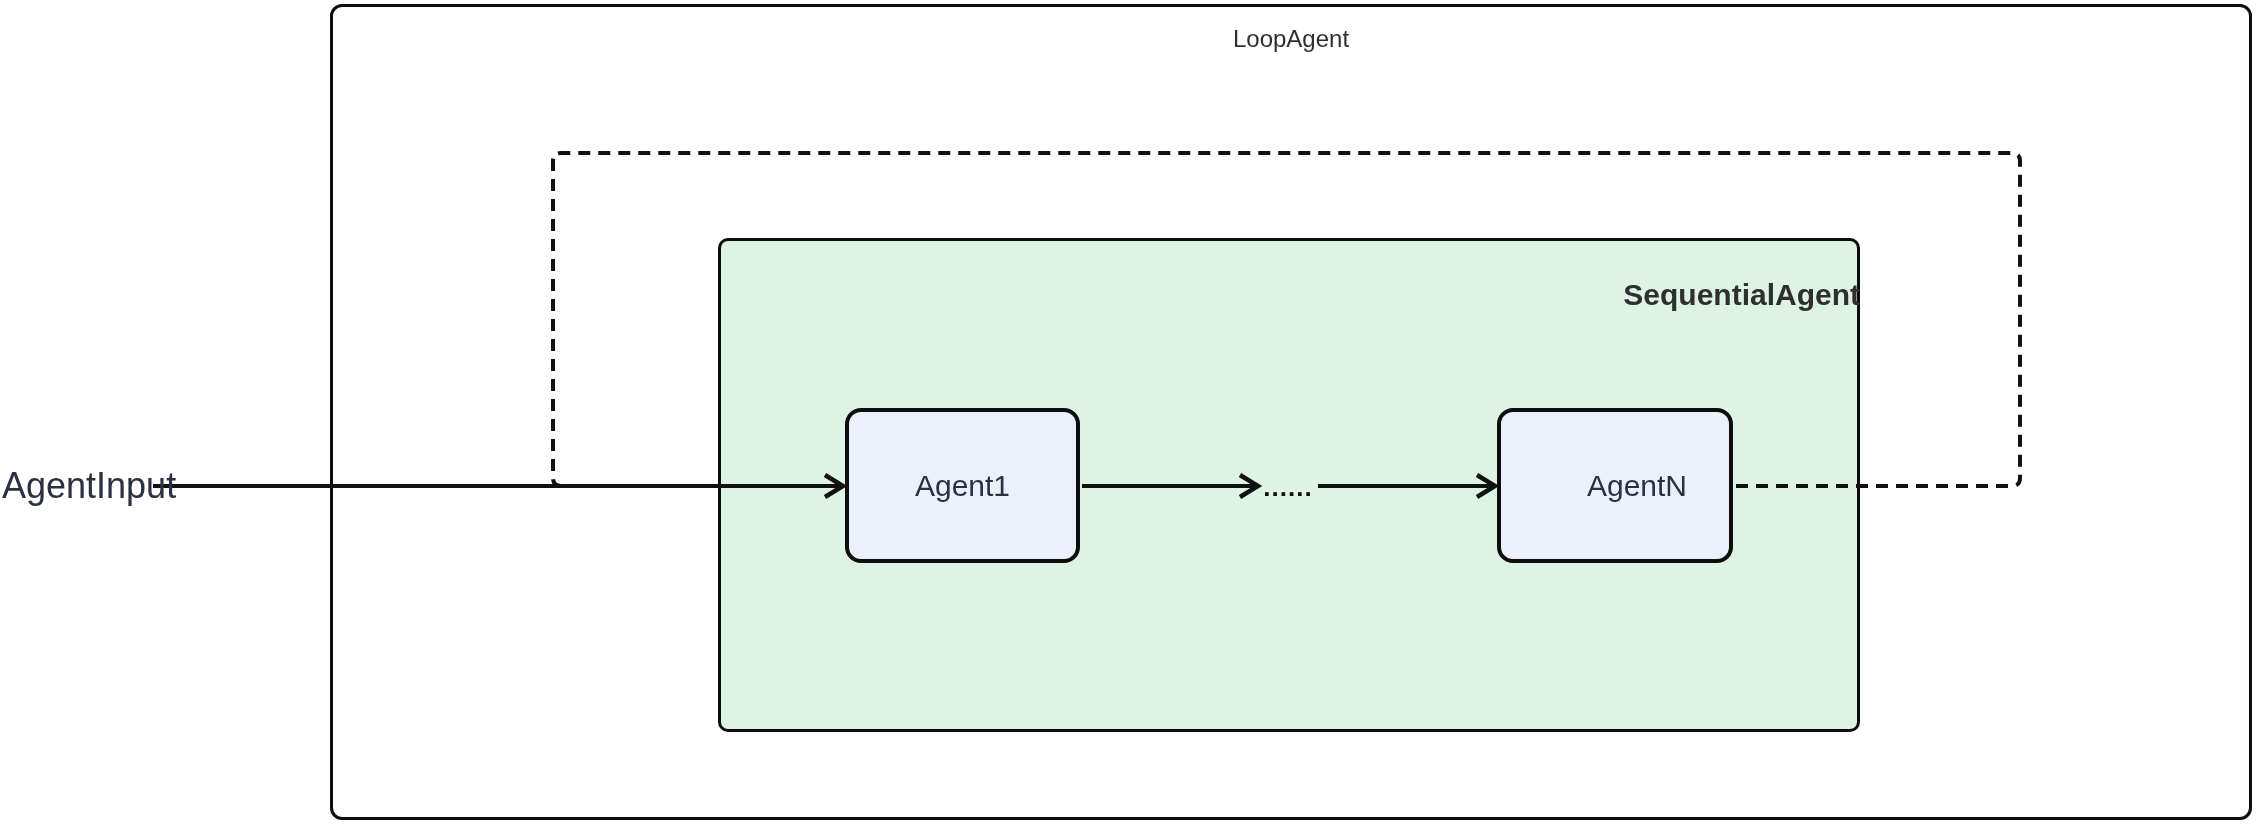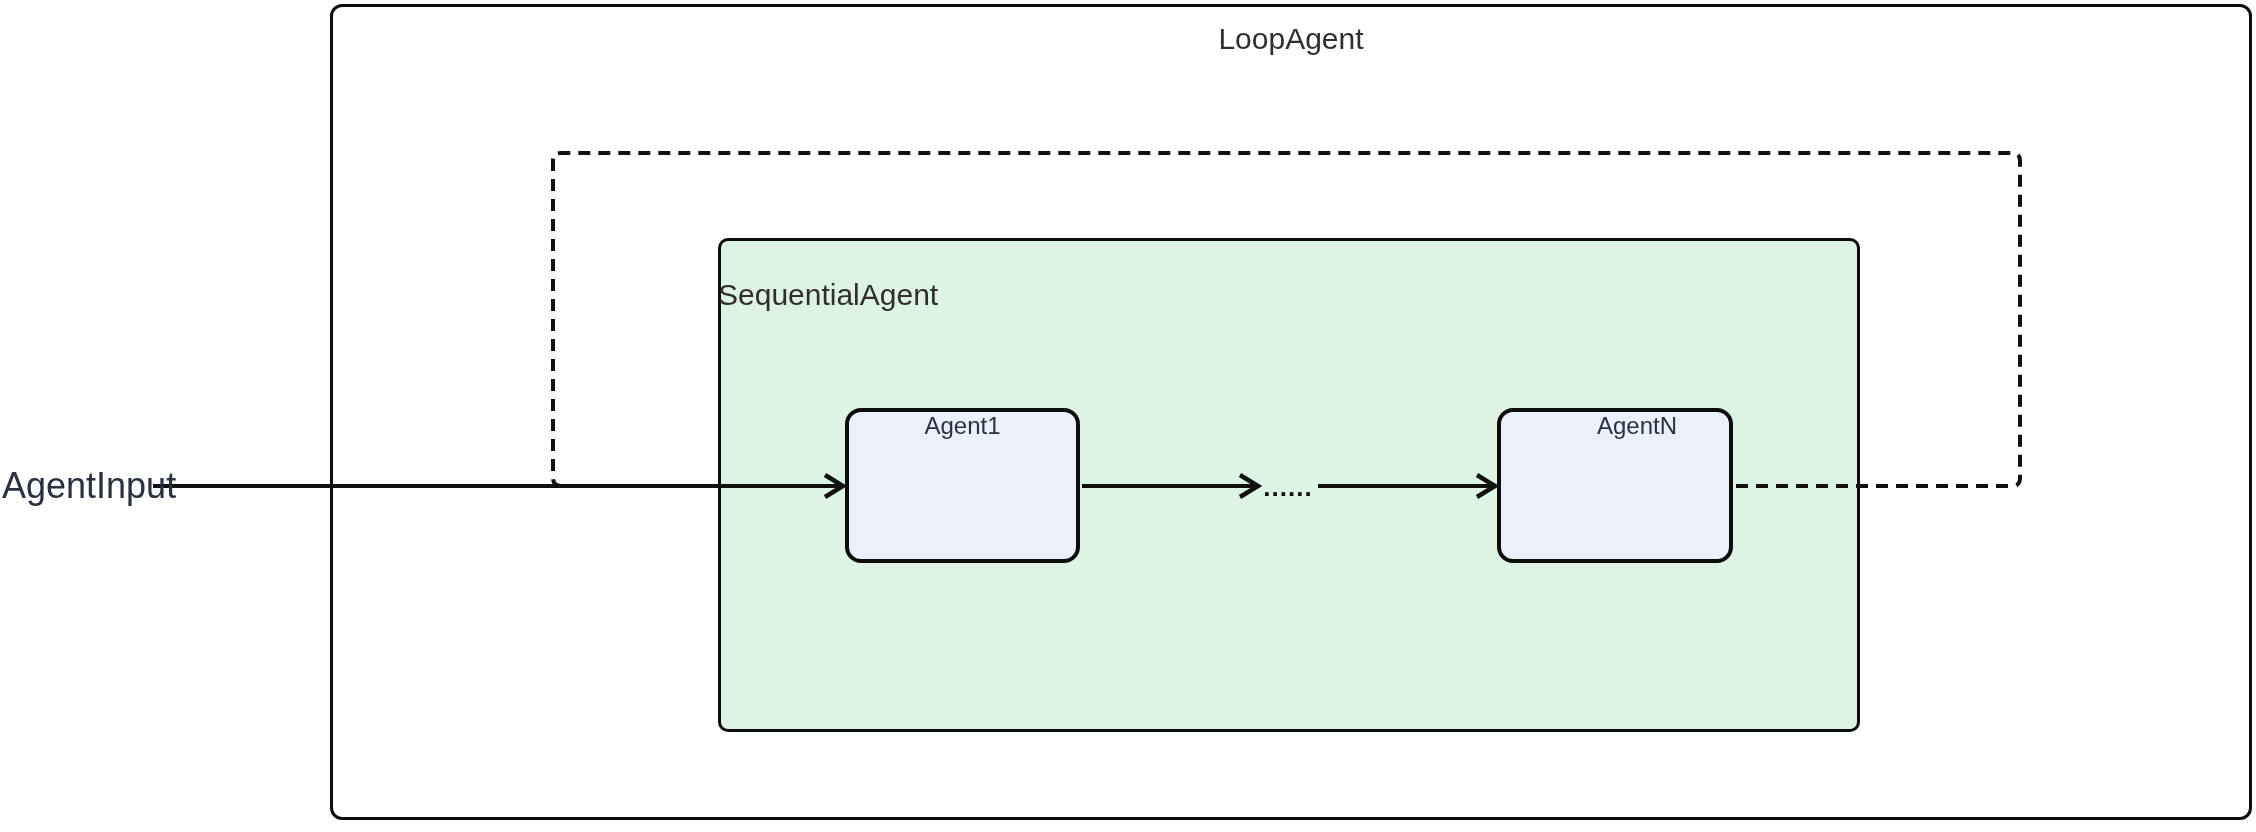--- a/index.html
+++ b/index.html
@@ -30,55 +30,56 @@
     border: 3px solid var(--border-color);
     border-radius: 12px;
     background: transparent;
   }
 
   .outer-title {
     position: absolute;
     left: 330px; top: 22px;
     width: 1922px;
     text-align: center;
-    font-size: 30px;
+    font-size: 24px;
     line-height: 34px;
     color: var(--label-text);
   }
 
   .cluster {
     position: absolute;
     left: 718px; top: 238px;
     width: 1142px; height: 494px;
     background: var(--cluster-fill);
     border: 3px solid var(--border-color);
     border-radius: 10px;
   }
 
   .cluster-title {
     position: absolute;
     left: 718px; top: 278px;
     width: 1142px;
-    text-align: left;
+    text-align: right;
     font-size: 30px;
     line-height: 34px;
     color: var(--label-text);
+    font-weight: bold;
   }
 
   .node {
     position: absolute;
     top: 408px;
     height: 155px;
     background: var(--node-fill);
     border: 4px solid var(--border-color);
     border-radius: 16px;
     display: flex;
-    align-items: flex-start;
+    align-items: center;
     justify-content: center;
-    font-size: 24px;
+    font-size: 30px;
     color: var(--node-text);
   }
   .node.agent1 { left: 845px; width: 235px; }
   .node.agentn { left: 1497px; width: 236px; padding-left: 44px; }
 
   .input-label {
     position: absolute;
     left: 2px; top: 470px;
     font-size: 36px;
     line-height: 32px;

